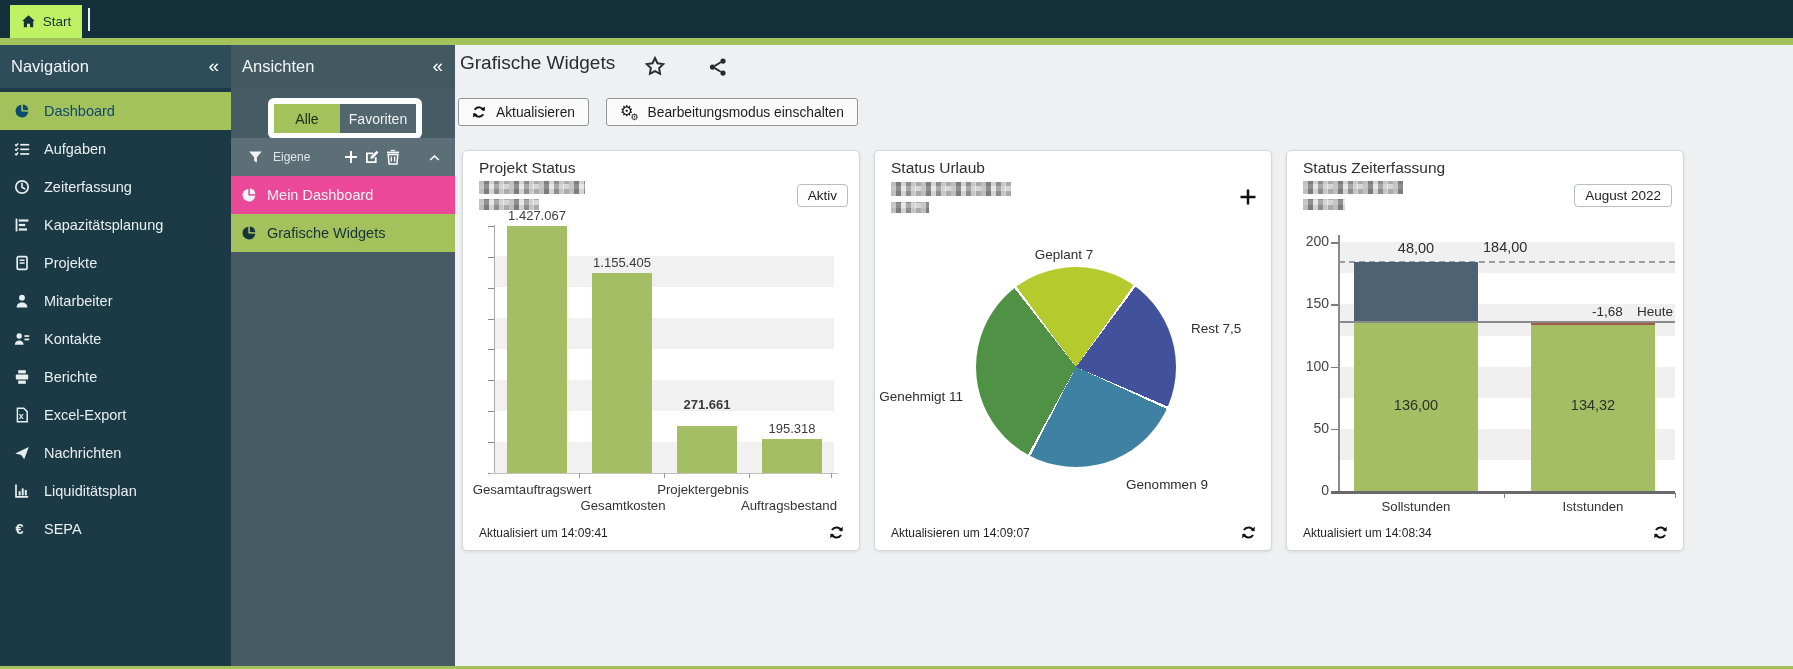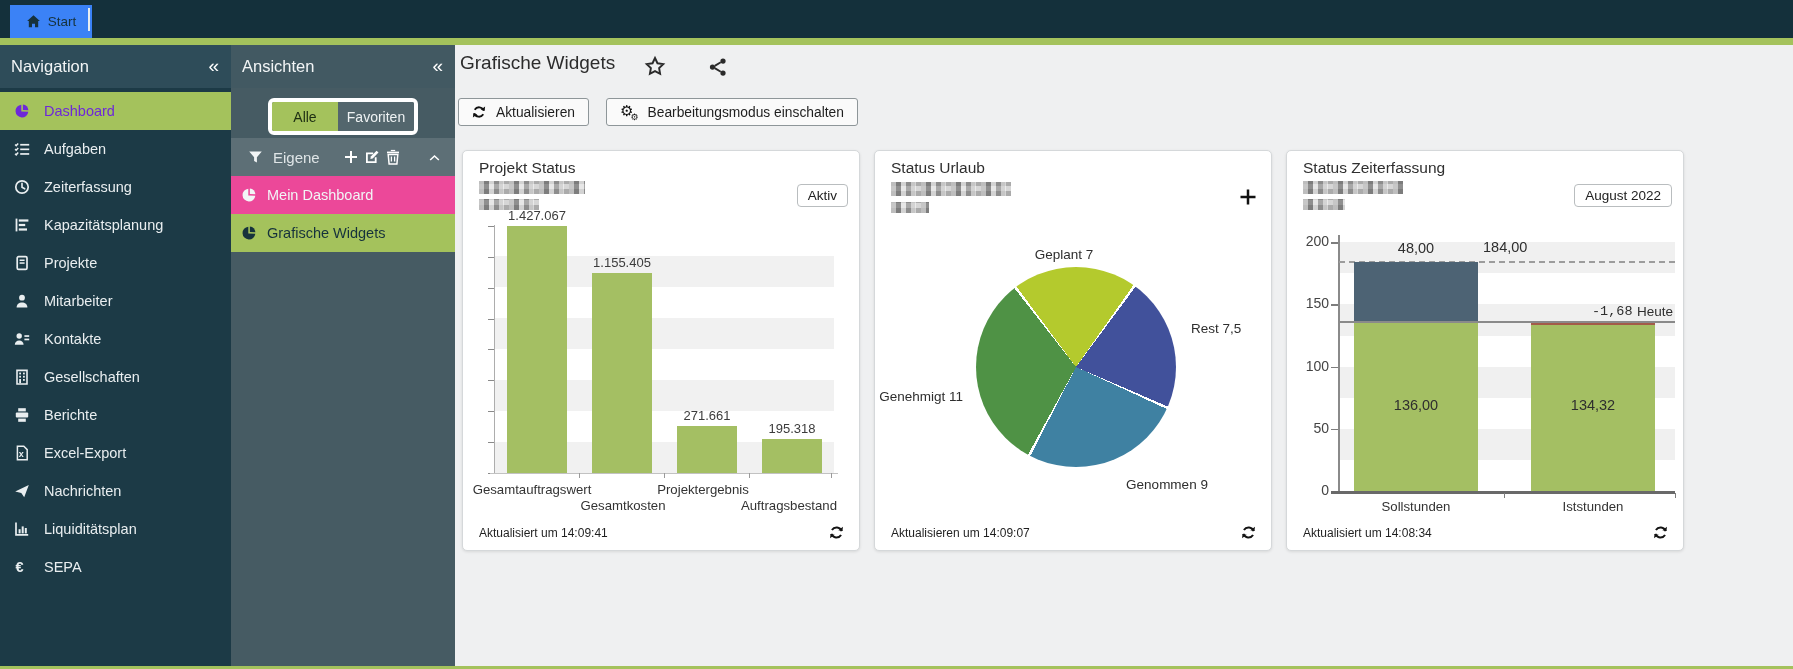--- a/index.html
+++ b/index.html
@@ -1,49 +1,49 @@
 <!DOCTYPE html>
 <html><head>
 <meta charset="utf-8">
 <style>
   html,body{margin:0;padding:0;background:#dfe3e6;}
   .screen{position:relative;width:1793px;height:669px;overflow:hidden;
           font-family:"Liberation Sans",sans-serif;background:#eef0f2;
           -webkit-font-smoothing:antialiased;}
   
   .topbar{position:absolute;left:0;top:0;width:100%;height:38px;background:#14303b;}
-  .tab-start{position:absolute;left:10px;top:5px;height:33px;width:82px;background:#3b82f6;
+  .tab-start{position:absolute;left:10px;top:5px;height:33px;width:72px;background:#bef264;
              display:flex;align-items:center;justify-content:center;gap:7px;color:#16323c;
              font-size:13.5px;cursor:pointer;}
   .tab-cursor{position:absolute;left:88px;top:8px;width:2px;height:23px;background:#e9eef0;}
   .accent-strip{position:absolute;left:0;top:38px;width:100%;height:7px;background:#a4c25c;}
   .bottom-strip{position:absolute;left:0;top:666px;width:100%;height:3px;background:#a4c25c;z-index:60;}
   
   .panel{position:absolute;top:45px;height:624px;}
   .nav-panel{left:0;width:231px;background:#1c3a46;}
   .views-panel{left:231px;width:224px;background:#465b63;}
   .panel-header{position:absolute;left:0;top:0;width:100%;height:43px;display:flex;align-items:center;}
   .nav-panel .panel-header{background:#2e4c59;}
   .views-panel .panel-header{background:#425962;}
   .panel-header .ph-title{color:#f2f5f6;font-size:16.5px;margin-left:11px;}
   .collapse-btn{position:absolute;right:12px;top:8px;color:#fff;font-size:19px;cursor:pointer;line-height:1.4;}
   
   .nav-items{position:absolute;left:0;top:47px;width:100%;}
   .nav-item{height:38px;display:flex;align-items:center;color:#e9eef0;font-size:14.5px;cursor:pointer;}
   .nav-item .nav-icon{width:16px;height:16px;margin-left:14px;margin-right:14px;flex:0 0 16px;}
-  .nav-item.selected{background:#a4c25c;color:#6d28d9;}
+  .nav-item.selected{background:#a4c25c;color:#0c4a6e;}
   svg{display:block;}
   
   .seg{position:absolute;left:37px;top:53px;height:29px;display:flex;border-radius:6px;overflow:hidden;
-       border:4px solid #ffffff;}
+       border:6px solid #ffffff;}
   .seg button{font-family:inherit;border:none;height:100%;font-size:14px;cursor:pointer;padding:0;}
   .seg .seg-all{width:66px;background:#a4c25c;color:#1d2e12;}
   .seg .seg-fav{width:76px;background:#53666d;color:#eef2f3;}
   .group-row{position:absolute;left:0;top:93px;width:100%;height:38px;background:#5d6f76;
-             display:flex;align-items:center;color:#dfe5e7;font-size:15px;}
+             display:flex;align-items:center;color:#dfe5e7;font-size:12px;}
   .group-row .g-filter{width:15px;height:15px;margin:0 10px 0 17px;color:#f2f5f6;}
   .group-actions{position:absolute;right:0;top:0;height:100%;display:flex;align-items:center;gap:5px;color:#fff;}
   .ga-icon{width:16px;height:16px;cursor:pointer;color:#fff;}
   .ga-chevron{width:13px;height:13px;margin-left:22px;margin-right:14px;cursor:pointer;color:#fff;}
   .view-items{position:absolute;left:0;top:131px;width:100%;}
   .view-item{height:38px;display:flex;align-items:center;font-size:14.5px;cursor:pointer;
              background:#ec4899;color:#f2f5f6;}
   .view-item.selected{background:#a4c25c;color:#16323c;}
   .view-item .vi-icon{width:16px;height:16px;margin:0 10px 0 10px;flex:0 0 16px;}
   
@@ -192,34 +192,20 @@
         <div class="nav-item">
           <span class="nav-icon">
             <svg width="16" height="16" viewBox="0 0 16 16" fill="currentColor" xmlns="http://www.w3.org/2000/svg">
               <circle cx="5.2" cy="5" r="2.7"></circle>
               <path d="M.8 13.8c0-2.7 1.9-4.3 4.4-4.3s4.4 1.6 4.4 4.3z"></path>
               <rect x="10.4" y="4.2" width="4.8" height="1.7"></rect>
               <rect x="10.4" y="7.6" width="4.8" height="1.7"></rect>
             </svg>
           </span>
           <span class="nav-label">Kontakte</span>
-        </div>
-        <div class="nav-item">
-          <span class="nav-icon">
-            <svg width="16" height="16" viewBox="0 0 16 16" fill="currentColor" xmlns="http://www.w3.org/2000/svg">
-              <path d="M3 1.4h10V15H3z" fill="none" stroke="currentColor" stroke-width="1.6"></path>
-              <rect x="5.2" y="3.6" width="1.8" height="1.8"></rect>
-              <rect x="9" y="3.6" width="1.8" height="1.8"></rect>
-              <rect x="5.2" y="6.8" width="1.8" height="1.8"></rect>
-              <rect x="9" y="6.8" width="1.8" height="1.8"></rect>
-              <rect x="5.2" y="10" width="1.8" height="4.2"></rect>
-              <rect x="9" y="10" width="1.8" height="1.8"></rect>
-            </svg>
-          </span>
-          <span class="nav-label">Gesellschaften</span>
         </div>
         <div class="nav-item">
           <span class="nav-icon">
             <svg width="16" height="16" viewBox="0 0 16 16" fill="currentColor" xmlns="http://www.w3.org/2000/svg">
               <rect x="4.2" y="1.2" width="7.6" height="3.2"></rect>
               <rect x="1.8" y="5.4" width="12.4" height="5.2" rx="1"></rect>
               <rect x="4.2" y="11.6" width="7.6" height="3.2"></rect>
             </svg>
           </span>
           <span class="nav-label">Berichte</span>
@@ -370,21 +356,21 @@
       <div class="c1-yticks"></div>
       <div class="c1-yaxis"></div>
       <div class="c1-xaxis"></div>
     <div class="cbar" style="left: 44px; top: 75px; height: 247px; background: rgb(164, 191, 99);"></div>
         <div class="vlabel" style="left: 74px; top: 57px;">1.427.067</div>
         <div class="clabel" style="left: 69px; top: 331px;">Gesamtauftragswert</div>
         <div class="cbar" style="left: 129px; top: 122px; height: 200px; background: rgb(164, 191, 99);"></div>
         <div class="vlabel" style="left: 159px; top: 104px;">1.155.405</div>
         <div class="clabel" style="left: 160px; top: 347px; text-align: right;">Gesamtkosten</div>
         <div class="cbar" style="left: 214px; top: 275px; height: 47px; background: rgb(164, 191, 99);"></div>
-        <div class="vlabel" style="left: 244px; top: 257px;">271.661</div>
+        <div class="vlabel" style="left: 244px; top: 246px; font-weight: bold;">271.661</div>
         <div class="clabel" style="left: 240px; top: 331px;">Projektergebnis</div>
         <div class="cbar" style="left: 299px; top: 288px; height: 34px; background: rgb(164, 191, 99);"></div>
         <div class="vlabel" style="left: 329px; top: 270px;">195.318</div>
         <div class="clabel" style="left: 326px; top: 347px;">Auftragsbestand</div>
         <div class="c1-xtick" style="left: 116px;"></div>
         <div class="c1-xtick" style="left: 201px;"></div>
         <div class="c1-xtick" style="left: 286px;"></div>
         <div class="c1-xtick" style="left: 368px;"></div>
       </div>
     <div class="card-footer">Aktualisiert um 14:09:41</div>
@@ -443,21 +429,21 @@
         <div class="c3-ylabel" style="top: 82px;">200</div>
         <div class="c3-ytick" style="top: 91px;"></div>
         <div class="c3-dash" style="top: 109.92px;"></div>
         <div style="position: absolute; left: 67px; top: 171px; width: 124px; height: 169px; background: rgb(164, 191, 99); z-index: 2;"></div>
         <div style="position: absolute; left: 67px; top: 111px; width: 124px; height: 60px; background: rgb(77, 99, 116); z-index: 2;"></div>
         <div class="c3-label" style="left: 129px; top: 89px; transform: translateX(-50%);">48,00</div>
         <div class="c3-label" style="left: 129px; top: 246px; transform: translateX(-50%);">136,00</div>
         <div class="clabel" style="left: 129px; top: 348px;">Sollstunden</div>
         <div style="position: absolute; left: 244px; top: 173px; width: 124px; height: 167px; background: rgb(164, 191, 99); z-index: 2;"></div>
         <div style="position: absolute; left: 244px; top: 171px; width: 124px; height: 2.5px; background: rgb(163, 91, 73); z-index: 3;"></div>
-        <div class="c3-small" style="left: 305px; top: 153px; font-family: Liberation Mono, monospace;">-1,68</div>
+        <div class="c3-small" style="left: 305px; top: 153px;">-1,68</div>
         <div class="c3-label" style="left: 306px; top: 246px; transform: translateX(-50%);">134,32</div>
         <div class="clabel" style="left: 306px; top: 348px;">Iststunden</div>
         <div class="c3-heute-line" style="top: 169.68px;"></div>
         <div class="c3-label" style="left: 196px; top: 87.92px;">184,00</div>
         <div class="c3-small" style="left: 350px; top: 153px;">Heute</div>
         <div class="c3-xaxis"></div>
         <div class="c3-xtick" style="left: 217px;"></div>
         <div class="c3-xtick" style="left: 388px;"></div>
       </div>
     <div class="card-footer">Aktualisiert um 14:08:34</div>

